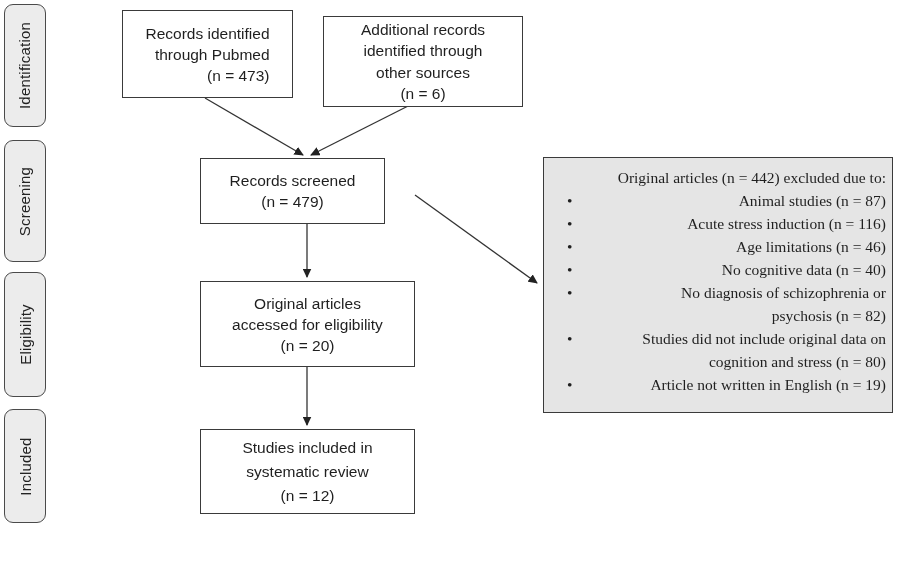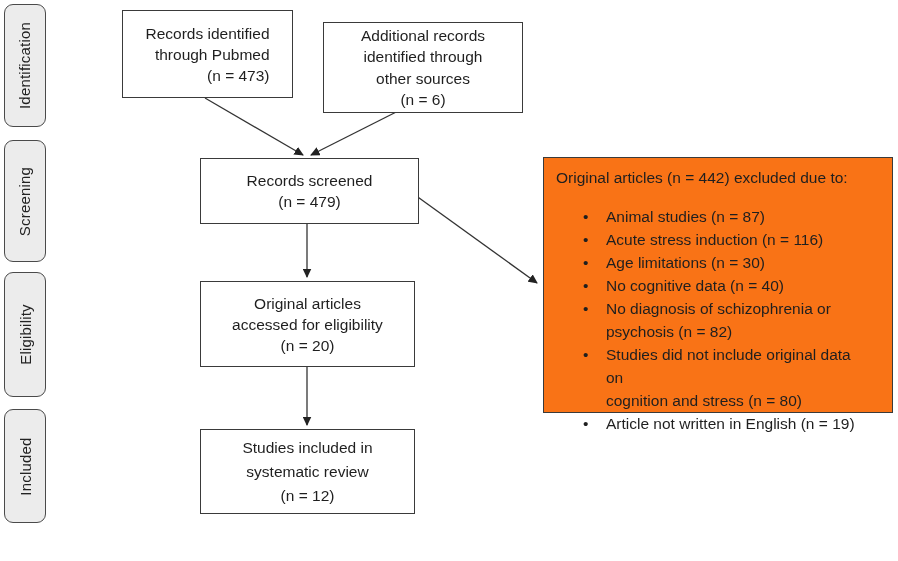--- a/index.html
+++ b/index.html
@@ -47,32 +47,33 @@
     text-align: center;
     font-size: 15.5px;
     line-height: 21px;
     white-space: pre-line;
     padding: 4px 6px;
   }
 
   
   .ebox {
     position: absolute;
-    background: #f97316;
+    background: #e5e5e5;
     border: 1.5px solid #3a3a3a;
     box-sizing: border-box;
     font-size: 15.5px;
     line-height: 23px;
     padding: 8px 6px 4px 12px;
-    text-align: left;
+    text-align: right;
+    font-family: Liberation Serif, serif;
   }
   .ebox .ehdr { margin: 0 0 0 0; }
   .ebox ul {
     list-style: none;
-    margin: 16px;
+    margin: 0;
     padding: 0 0 0 34px;
   }
   .ebox li {
     position: relative;
     white-space: pre-line;
   }
   .ebox li::before {
     content: "\2022";
     position: absolute;
     left: -23px;
@@ -114,45 +115,45 @@
     <line x1="420" y1="100" x2="311" y2="155" stroke="#333" stroke-width="1.3" marker-end="url(#ah)"></line>
     <line x1="415" y1="195" x2="537" y2="283" stroke="#333" stroke-width="1.3" marker-end="url(#ah)"></line>
     <line x1="307" y1="224" x2="307" y2="277" stroke="#333" stroke-width="1.3" marker-end="url(#ah)"></line>
     <line x1="307" y1="367" x2="307" y2="425" stroke="#333" stroke-width="1.3" marker-end="url(#ah)"></line>
   </svg>
 
   <div class="fbox" style="left:122px; top:10px; width:171px; height:88px;text-align:right;">Records identified
 through Pubmed
 (n = 473)</div>
 
-  <div class="fbox" style="left:323px; top:22px; width:200px; height:91px; line-height:21.5px;">Additional records
+  <div class="fbox" style="left:323px; top:16px; width:200px; height:91px; line-height:21.5px;">Additional records
 identified through
 other sources
 (n = 6)</div>
 
-  <div class="fbox" style="left:200px; top:158px; width:219px; height:66px;">Records screened
+  <div class="fbox" style="left:200px; top:158px; width:185px; height:66px;">Records screened
 (n = 479)</div>
 
   <div class="fbox" style="left:200px; top:281px; width:215px; height:86px;">Original articles
 accessed for eligibility
 (n = 20)</div>
 
   <div class="fbox" style="left:200px; top:429px; width:215px; height:85px; line-height:24px;">Studies included in
 systematic review
 (n = 12)</div>
 
   <div class="ebox" style="left:543px; top:157px; width:350px; height:256px;">
     <div class="ehdr">Original articles (n = 442) excluded due to:</div>
     <ul>
 
         <li>Animal studies (n = 87)</li>
 
         <li>Acute stress induction (n = 116)</li>
 
-        <li>Age limitations (n = 30)</li>
+        <li>Age limitations (n = 46)</li>
 
         <li>No cognitive data (n = 40)</li>
 
         <li>No diagnosis of schizophrenia or
 psychosis (n = 82)</li>
 
         <li>Studies did not include original data on
 cognition and stress (n = 80)</li>
 
         <li>Article not written in English (n = 19)</li>

